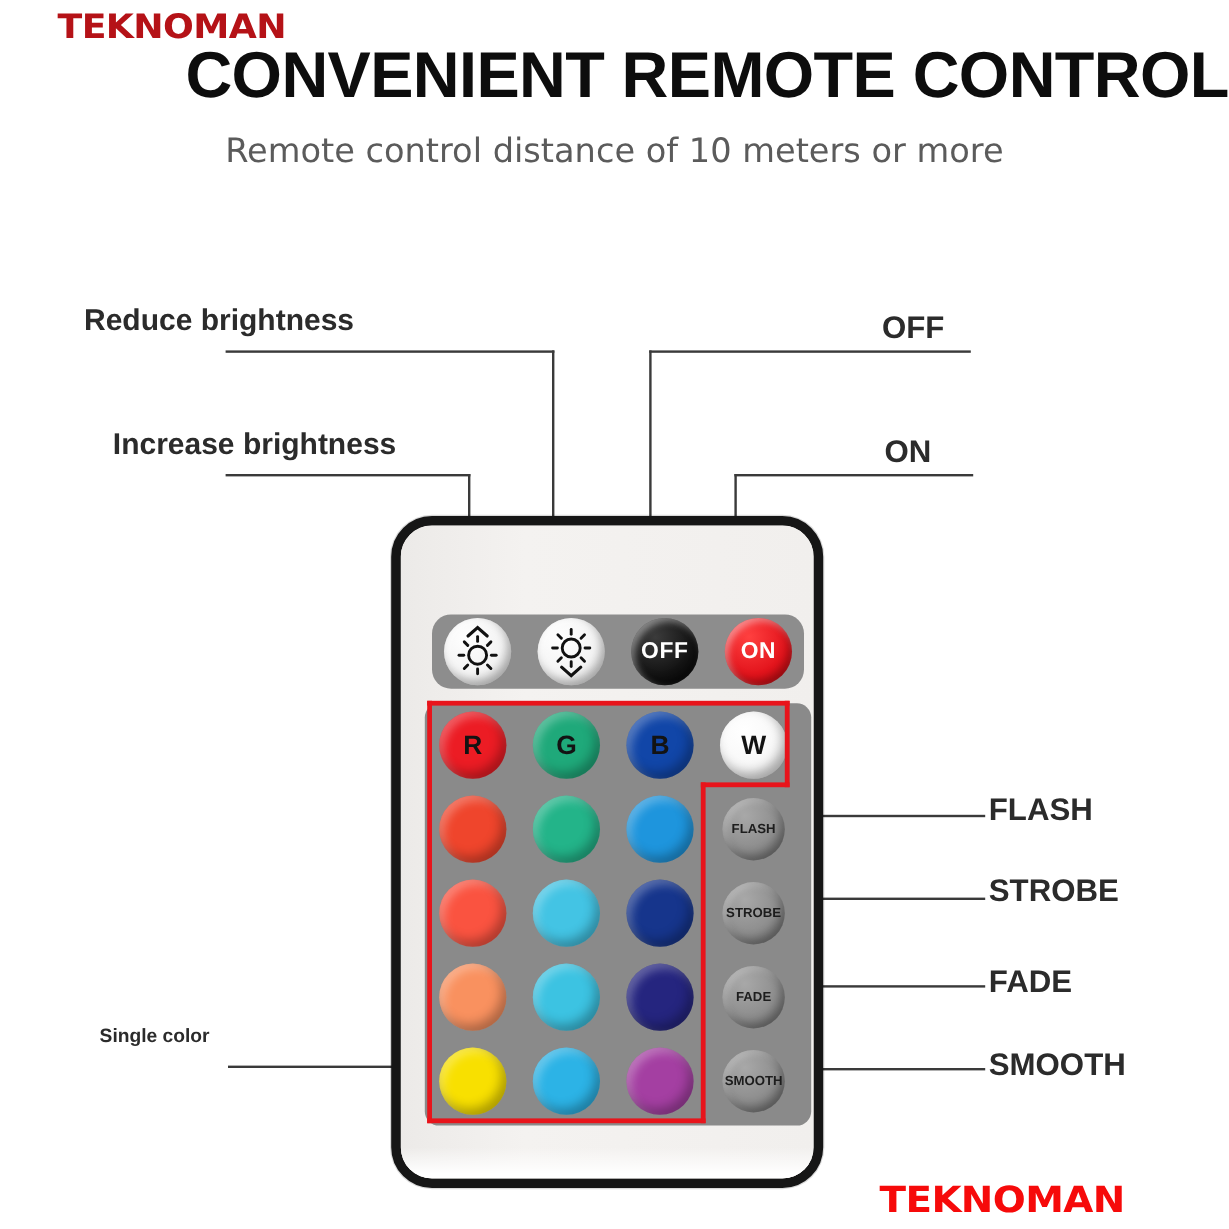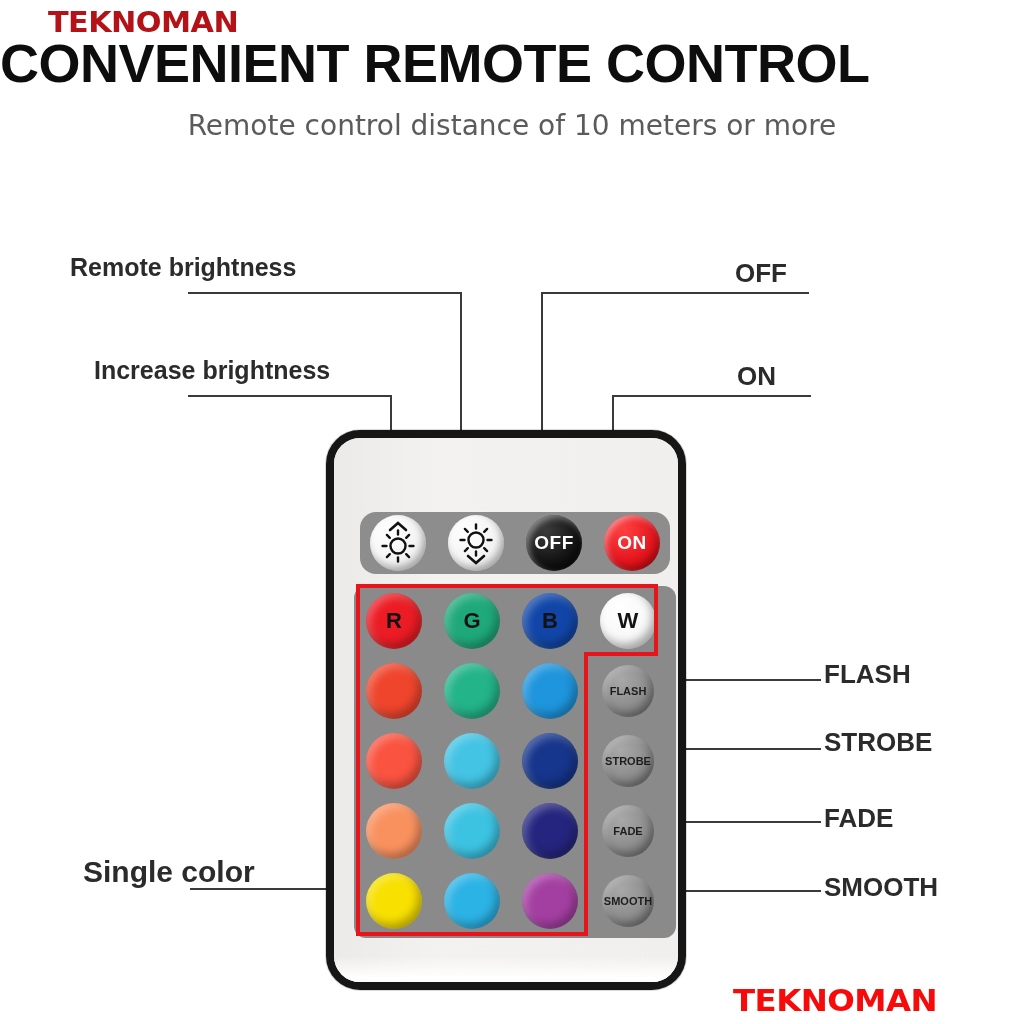--- a/index.html
+++ b/index.html
@@ -43,21 +43,21 @@
   .wm-left{
     left:-104px;top:856px;
     color:#f4756f;
     transform:rotate(-90deg);
     transform-origin:center center;
   }
 
   
   .headline{
     position:absolute;left:0;top:36px;width:1024px;
-    text-align:left;
+    text-align:right;
     font-family:"Liberation Sans", sans-serif;
     font-size:54px;font-weight:bold;color:#0d0d0d;
     letter-spacing:-0.5px;
     line-height:1;
   }
   .subhead{
     position:absolute;left:0;top:112px;width:1024px;
     text-align:center;
     font-family:"DejaVu Sans", sans-serif;
     font-size:28px;font-weight:400;color:#5b5b5b;
@@ -68,21 +68,21 @@
   .clabel{
     position:absolute;
     font-family:"Liberation Sans", sans-serif;
     font-weight:bold;color:#2b2b2b;
     white-space:nowrap;
   }
   .lbl-reduce{left:70px;top:253px;font-size:25px;}
   .lbl-increase{left:70px;top:356px;font-size:25px;margin-left:24px;}
   .lbl-off{left:735px;top:258px;font-size:26px;}
   .lbl-on{left:737px;top:361px;font-size:26px;}
-  .lbl-single{left:83px;top:855px;font-size:30px;}
+  .lbl-single{left:83px;top:855px;font-size:16px;}
   .lbl-flash{left:824px;top:659px;font-size:26px;}
   .lbl-strobe{left:824px;top:727px;font-size:26px;}
   .lbl-fade{left:824px;top:803px;font-size:26px;}
   .lbl-smooth{left:824px;top:872px;font-size:26px;}
 
   
   .ln{position:absolute;background:#3a3a3a;}
   .h1{height:2px;}
   .v1{width:2px;}
 
@@ -167,21 +167,21 @@
 <div id="stage">
 
   <div class="logo-top">TEKNOMAN</div>
   <div class="logo-bottom">TEKNOMAN</div>
   <div class="wm wm-right">TEKNOMAN</div>
   <div class="wm wm-left">TEKNOMAN</div>
 
   <div class="headline">CONVENIENT REMOTE CONTROL</div>
   <div class="subhead">Remote control distance of 10 meters or more</div>
 
-  <div class="clabel lbl-reduce">Remote brightness</div>
+  <div class="clabel lbl-reduce">Reduce brightness</div>
   <div class="clabel lbl-increase">Increase brightness</div>
   <div class="clabel lbl-off">OFF</div>
   <div class="clabel lbl-on">ON</div>
   <div class="clabel lbl-single">Single color</div>
   <div class="clabel lbl-flash">FLASH</div>
   <div class="clabel lbl-strobe">STROBE</div>
   <div class="clabel lbl-fade">FADE</div>
   <div class="clabel lbl-smooth">SMOOTH</div>
 
   <div class="ln h1" style="left:188px;top:292px;width:274px;"></div>

